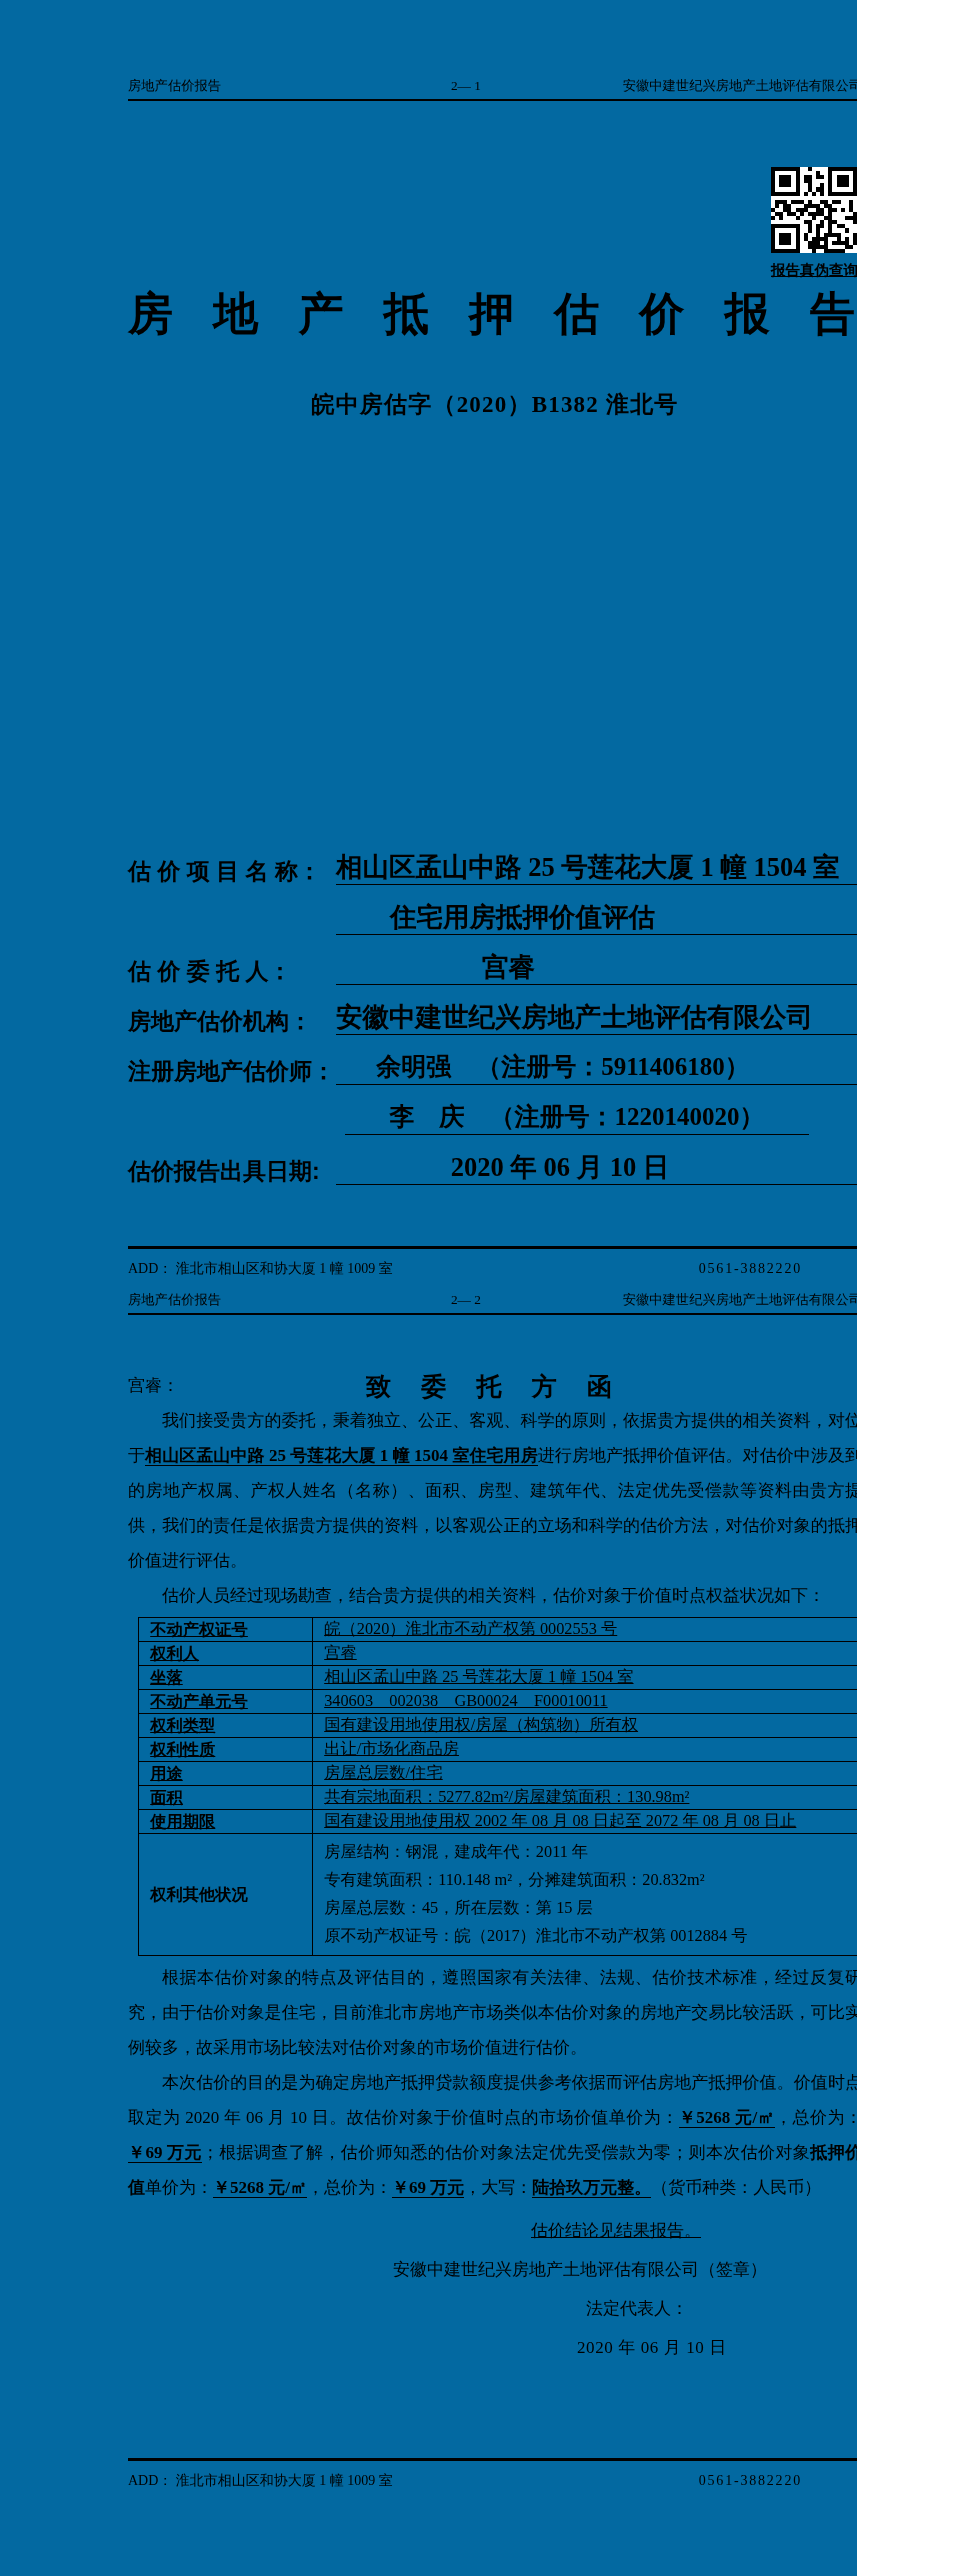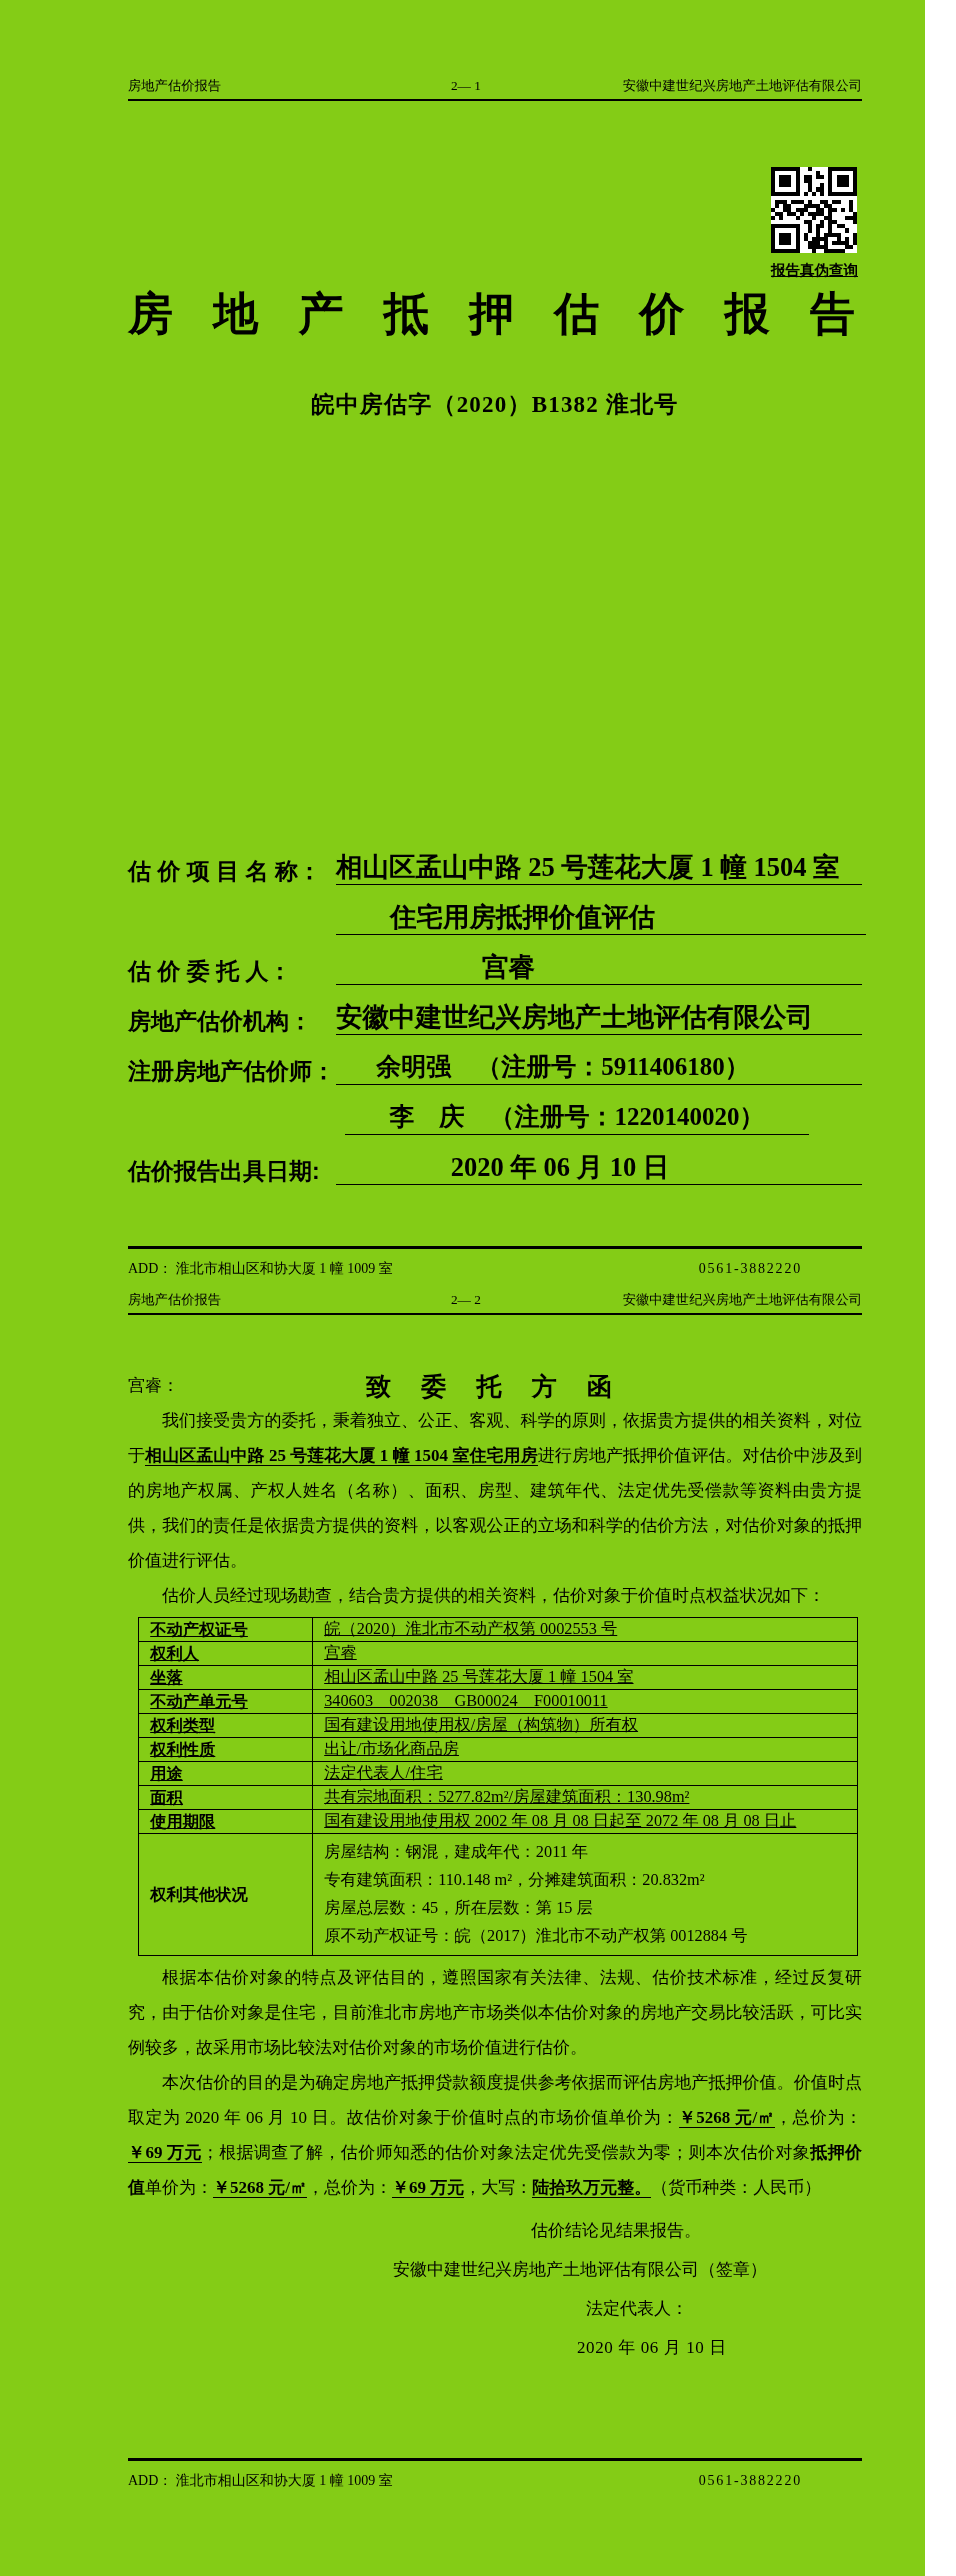--- a/index.html
+++ b/index.html
@@ -1,20 +1,20 @@
 <!DOCTYPE html>
 <html style="font-size:9.6px"><head>
 <meta charset="utf-8">
 <style>
   html,body{margin:0;padding:0;background:#ffffff;}
   .canvas{
     position:relative;
-    width:925px;
+    width:857px;
     height:2576px;
-    background:#84cc16;
+    background:#0369a1;
     color:#000;
     font-family:"Liberation Serif","DejaVu Serif",serif;
     overflow:hidden;
   }
   .hei{font-family:"Liberation Sans","DejaVu Sans",sans-serif;font-weight:bold;}
 
   
   .runhead{
     position:absolute;left:128px;width:734px;
     display:flex;justify-content:space-between;align-items:flex-end;
@@ -80,21 +80,21 @@
   table.props{border-width:1.8px;}
   table.props td{padding:0 0 0 11px;vertical-align:middle;}
   td.k{width:162px;font-size:16.3px;line-height:18px;}
   td.v{font-size:16.3px;line-height:18px;margin-top:14px;}
   tr.r{height:24px;text-decoration:underline;}
   tr.tall td.v{padding:4.8px 0 4.8px 11px;}
   tr.tall .vline{line-height:28px;text-align:left;text-indent:0;}
 
   .closing{margin-top:6px;}
   .closing div{line-height:39px;white-space:nowrap;}
-  .cl-note{margin-left:403px;}
+  .cl-note{margin-left:403px;text-decoration:underline;}
   .cl-company{margin-left:265px;}
   .cl-legal{margin-left:458px;}
   .cl-date{margin-left:449px;letter-spacing:0.6px;}
 </style>
 </head>
 <body>
 
 <div class="canvas">
 
   <div class="runhead" style="top:77px;">
@@ -317,21 +317,21 @@
         <tr class="r">
           <td class="k hei">权利类型</td>
           <td class="v">国有建设用地使用权/房屋（构筑物）所有权</td>
         </tr>
         <tr class="r">
           <td class="k hei">权利性质</td>
           <td class="v">出让/市场化商品房</td>
         </tr>
         <tr class="r">
           <td class="k hei">用途</td>
-          <td class="v">法定代表人/住宅</td>
+          <td class="v">房屋总层数/住宅</td>
         </tr>
         <tr class="r">
           <td class="k hei">面积</td>
           <td class="v">共有宗地面积：5277.82m²/房屋建筑面积：130.98m²</td>
         </tr>
         <tr class="r">
           <td class="k hei">使用期限</td>
           <td class="v">国有建设用地使用权 2002 年 08 月 08 日起至 2072 年 08 月 08 日止</td>
         </tr>
         <tr class="tall">

